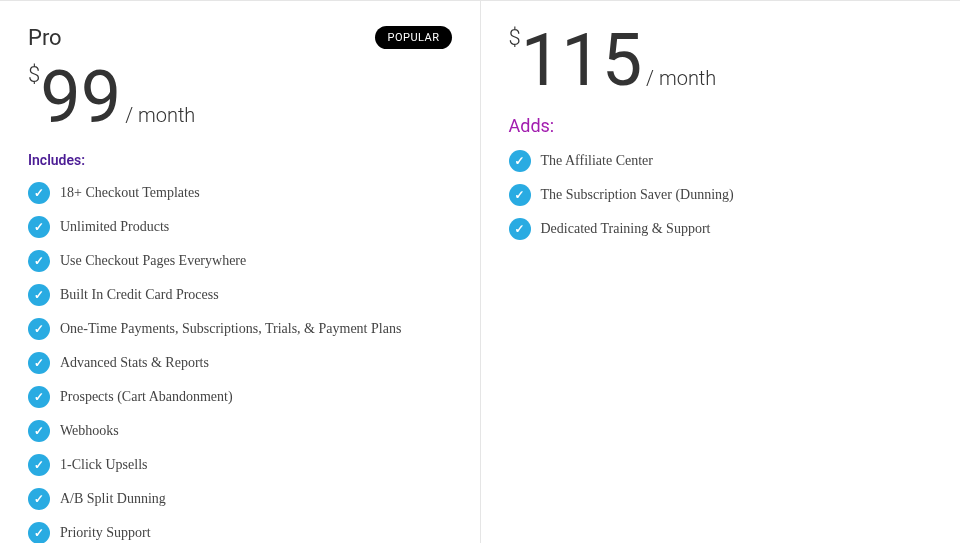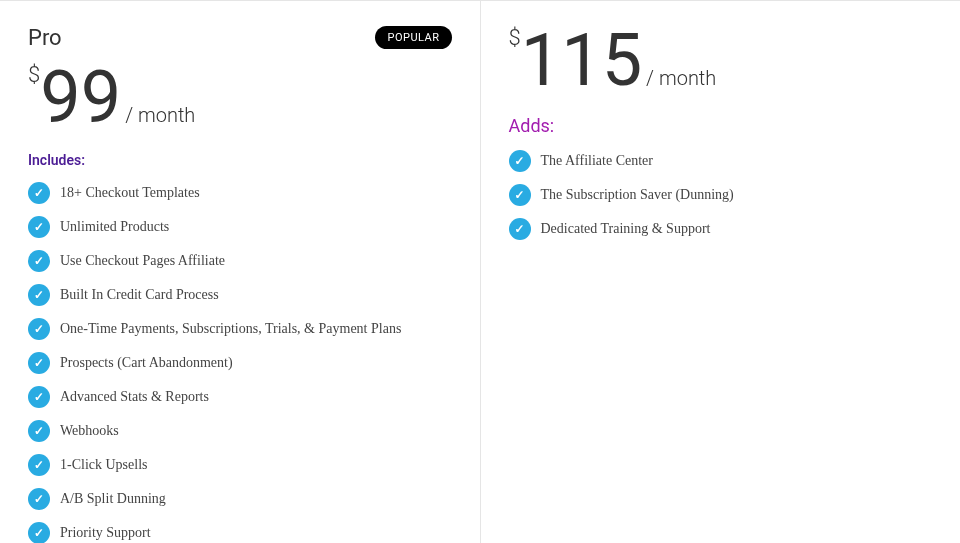--- a/index.html
+++ b/index.html
@@ -162,37 +162,37 @@
     <li class="feature-item">
           <span class="check-icon"></span>
           <span class="feature-text">18+ Checkout Templates</span>
         </li>
         <li class="feature-item">
           <span class="check-icon"></span>
           <span class="feature-text">Unlimited Products</span>
         </li>
         <li class="feature-item">
           <span class="check-icon"></span>
-          <span class="feature-text">Use Checkout Pages Affiliate</span>
+          <span class="feature-text">Use Checkout Pages Everywhere</span>
         </li>
         <li class="feature-item">
           <span class="check-icon"></span>
           <span class="feature-text">Built In Credit Card Process</span>
         </li>
         <li class="feature-item">
           <span class="check-icon"></span>
           <span class="feature-text">One-Time Payments, Subscriptions, Trials, &amp; Payment Plans</span>
         </li>
         <li class="feature-item">
           <span class="check-icon"></span>
+          <span class="feature-text">Advanced Stats &amp; Reports</span>
+        </li>
+        <li class="feature-item">
+          <span class="check-icon"></span>
           <span class="feature-text">Prospects (Cart Abandonment)</span>
-        </li>
-        <li class="feature-item">
-          <span class="check-icon"></span>
-          <span class="feature-text">Advanced Stats &amp; Reports</span>
         </li>
         <li class="feature-item">
           <span class="check-icon"></span>
           <span class="feature-text">Webhooks</span>
         </li>
         <li class="feature-item">
           <span class="check-icon"></span>
           <span class="feature-text">1-Click Upsells</span>
         </li>
         <li class="feature-item">

